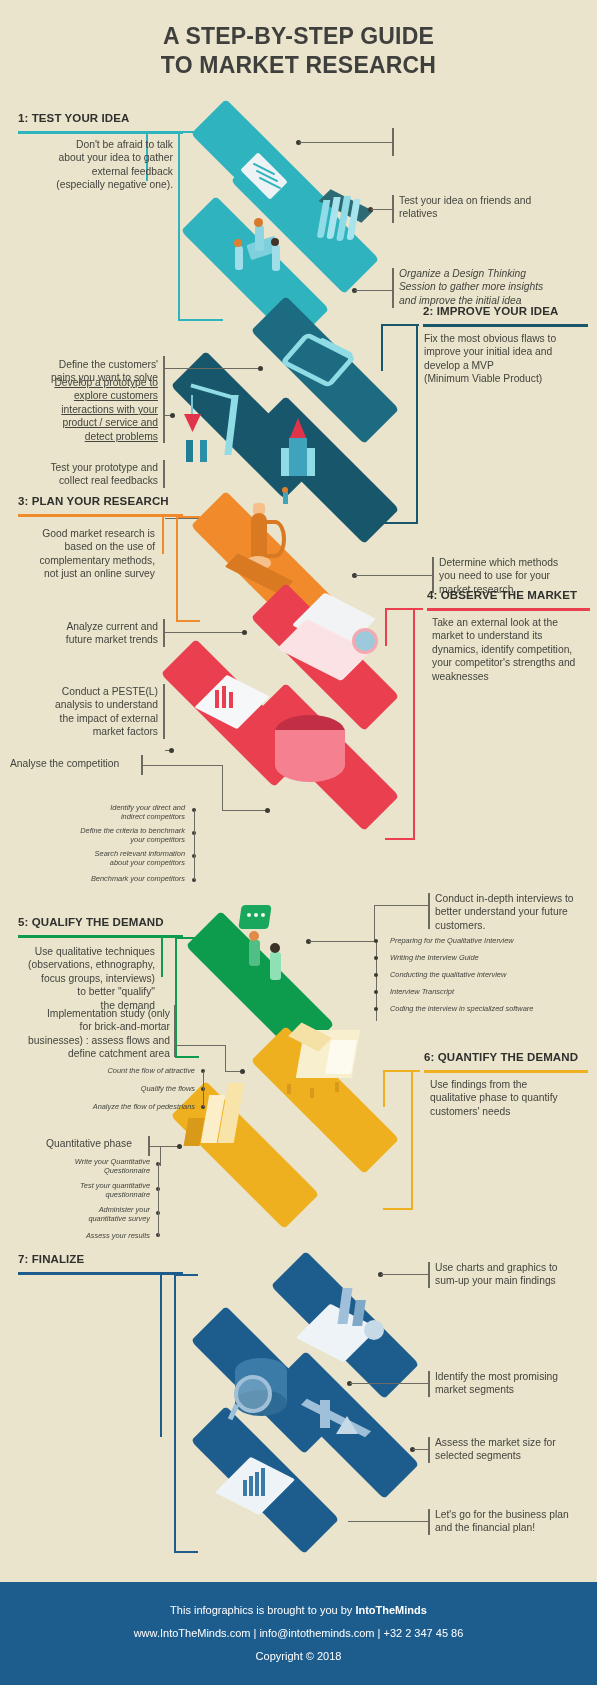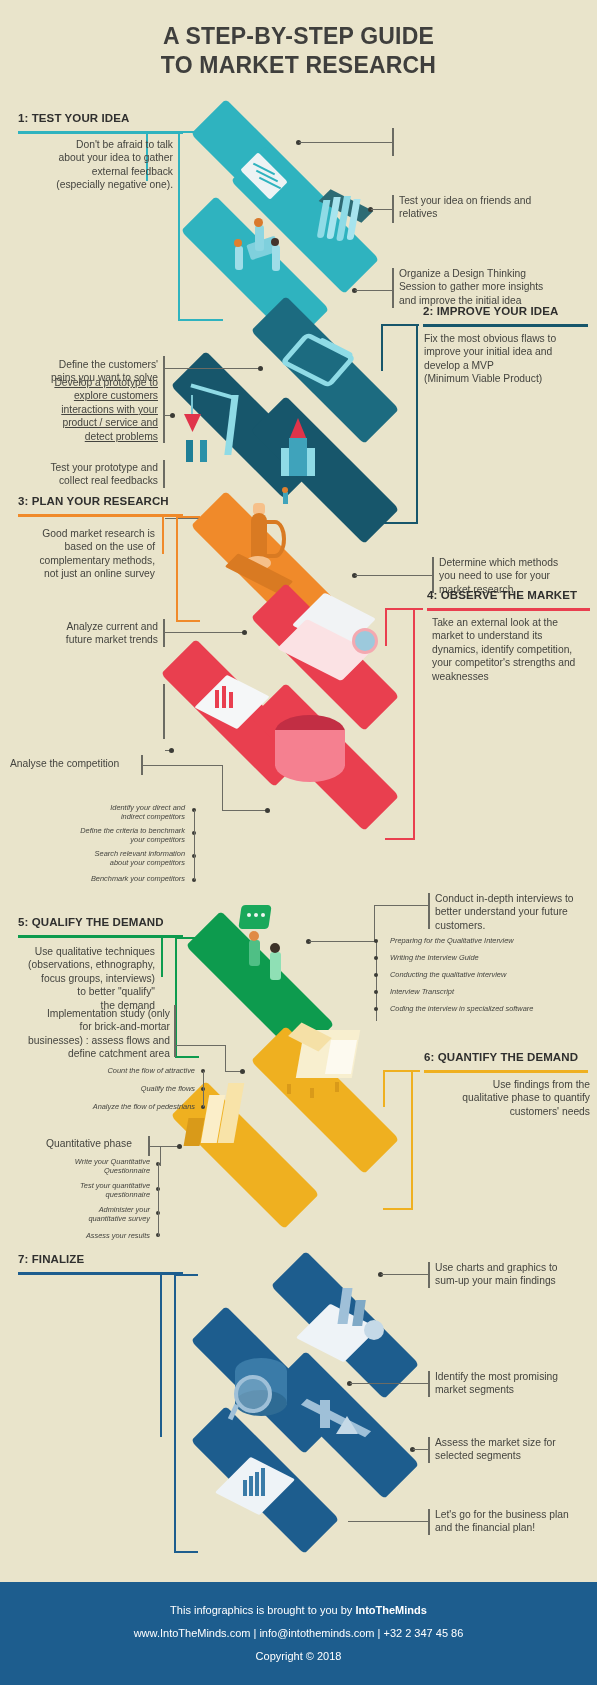--- a/index.html
+++ b/index.html
@@ -102,21 +102,21 @@
 
   <div class="dot" style="left:368px;top:207px;"></div>
   <div class="h" style="left:371px;top:209px;width:21px;"></div>
   <div class="vthick" style="left:392px;top:195px;height:28px;"></div>
   <div class="txt l" style="left:399px;top:194px;width:190px;">Test your idea on friends and
 relatives</div>
 
   <div class="dot" style="left:352px;top:288px;"></div>
   <div class="h" style="left:355px;top:290px;width:37px;"></div>
   <div class="vthick" style="left:392px;top:268px;height:40px;"></div>
-  <div class="txt l" style="left:399px;top:267px;width:195px;">Organize a Design Thinking
+  <div class="txt l" style="left:399px;top:267px;width:195px;font-style:italic;">Organize a Design Thinking
 Session to gather more insights
 and improve the initial idea</div>
 
   <div class="sec-head" style="left:423px;top:305px;">2: IMPROVE YOUR IDEA</div>
   <div class="sec-rule" style="left:423px;top:324px;width:165px;background:#17566b;"></div>
   <div class="h" style="left:381px;top:324px;width:38px;height:2px;background:#17566b;"></div>
   <div class="v" style="left:381px;top:324px;height:47px;width:2px;background:#17566b;"></div>
   <div class="h" style="left:381px;top:326px;width:0px;"></div>
   <div class="v" style="left:416px;top:324px;height:200px;width:2px;background:#17566b;"></div>
   <div class="h" style="left:381px;top:522px;width:37px;height:2px;background:#17566b;"></div>
@@ -225,20 +225,24 @@
   <div style="position:absolute;left:275px;top:715px;width:70px;height:34px;background:#c22e44;border-radius:50%;"></div>
   <div style="position:absolute;left:275px;top:730px;width:70px;height:36px;background:#f58090;"></div>
   <div style="position:absolute;left:275px;top:748px;width:70px;height:34px;background:#f58090;border-radius:50%;"></div>
 
   <div class="txt r" style="left:10px;top:620px;width:148px;">Analyze current and
 future market trends</div>
   <div class="vthick" style="left:163px;top:619px;height:28px;"></div>
   <div class="h" style="left:165px;top:632px;width:80px;"></div>
   <div class="dot" style="left:242px;top:630px;"></div>
 
+  <div class="txt r" style="left:10px;top:685px;width:148px;">Conduct a PESTE(L)
+analysis to understand
+the impact of external
+market factors</div>
   <div class="vthick" style="left:163px;top:684px;height:55px;"></div>
   <div class="h" style="left:165px;top:750px;width:7px;"></div>
   <div class="dot" style="left:169px;top:748px;"></div>
 
   <div class="txt l" style="left:10px;top:757px;width:148px;">Analyse the competition</div>
   <div class="vthick" style="left:141px;top:755px;height:20px;"></div>
   <div class="h" style="left:143px;top:765px;width:80px;"></div>
   <div class="v" style="left:222px;top:765px;height:46px;"></div>
   <div class="h" style="left:222px;top:810px;width:45px;"></div>
   <div class="dot" style="left:265px;top:808px;"></div>
@@ -302,21 +306,21 @@
   <div class="dot" style="left:374px;top:1007px;width:4px;height:4px;"></div>
   <div class="sub l" style="left:390px;top:1004px;width:215px;">Coding the interview in specialized software</div>
 
   <div class="sec-head" style="left:424px;top:1051px;">6: QUANTIFY THE DEMAND</div>
   <div class="sec-rule" style="left:424px;top:1070px;width:164px;background:#efb020;"></div>
   <div class="h" style="left:383px;top:1070px;width:37px;height:2px;background:#efb020;"></div>
   <div class="v" style="left:383px;top:1070px;height:37px;width:2px;background:#efb020;"></div>
   <div class="v" style="left:411px;top:1070px;height:140px;width:2px;background:#efb020;"></div>
   <div class="h" style="left:383px;top:1208px;width:30px;height:2px;background:#efb020;"></div>
 
-  <div class="txt l" style="left:430px;top:1078px;width:160px;text-align:right;">Use findings from the
+  <div class="txt l" style="left:430px;top:1078px;width:160px;">Use findings from the
 qualitative phase to quantify
 customers' needs</div>
 
   <div style="position:absolute;left:245px;top:1055px;width:160px;height:90px;background:#efb020;transform:rotate(45deg) scaleY(.55);border-radius:6px;"></div>
   <div style="position:absolute;left:165px;top:1110px;width:160px;height:90px;background:#efb020;transform:rotate(45deg) scaleY(.55);border-radius:6px;"></div>
 
   <div style="position:absolute;left:300px;top:1030px;width:56px;height:48px;background:#f8efcf;transform:skewX(-10deg);"></div>
   <div style="position:absolute;left:293px;top:1028px;width:34px;height:18px;background:#f5e0a6;transform:rotate(27deg) skewX(-18deg);"></div>
   <div style="position:absolute;left:328px;top:1040px;width:26px;height:34px;background:#fdfaf0;transform:skewX(-10deg);"></div>
   <div style="position:absolute;left:287px;top:1084px;width:4px;height:10px;background:#d99a19;"></div>

